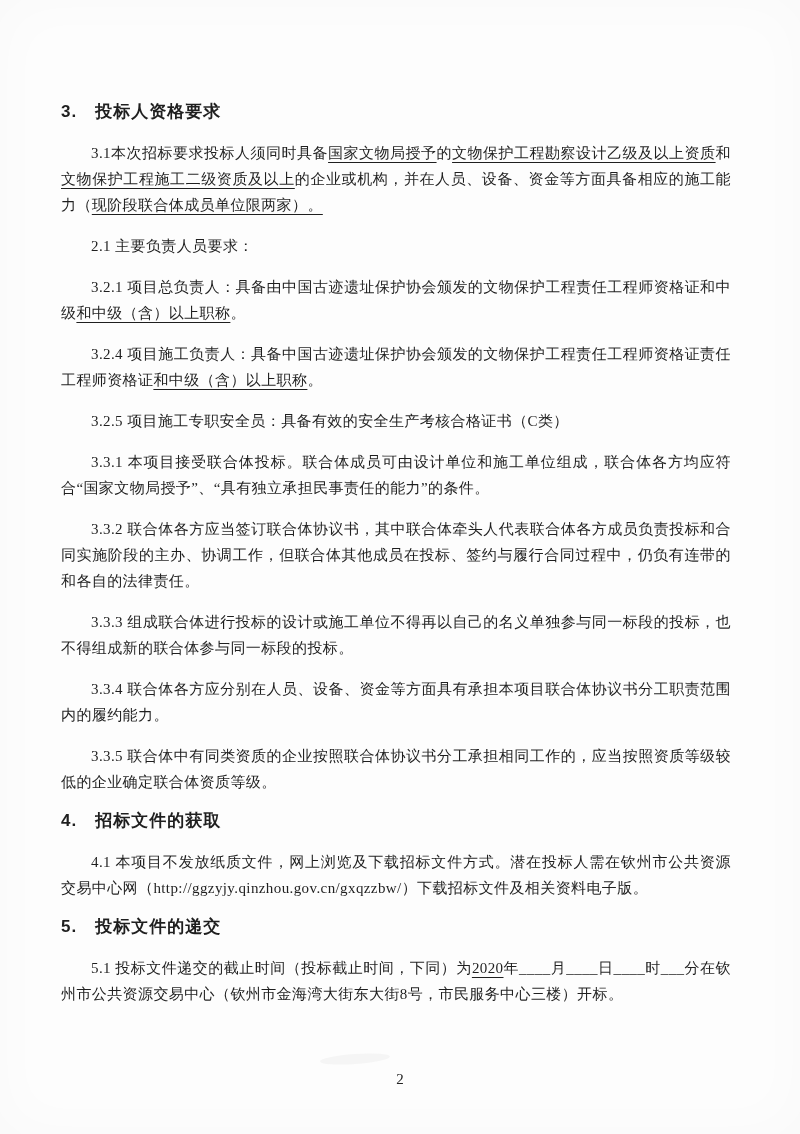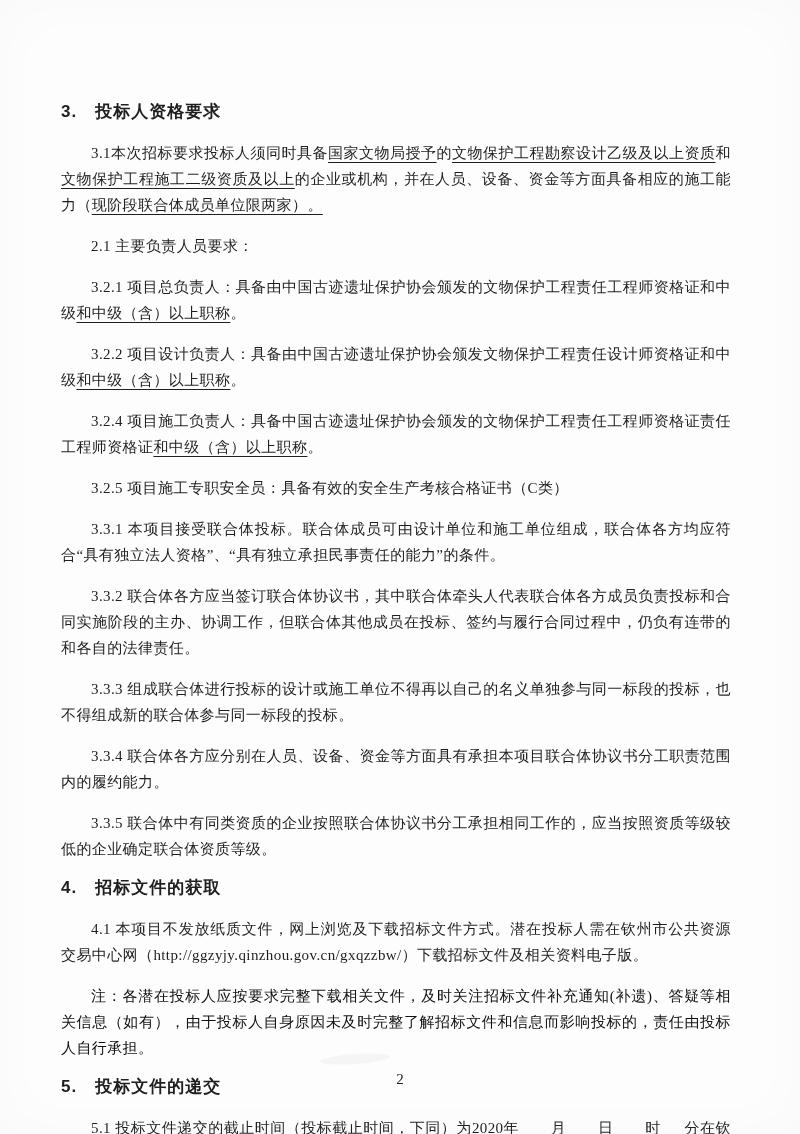--- a/index.html
+++ b/index.html
@@ -62,29 +62,27 @@
 </style>
 </head>
 <body>
 
 <div class="page">
   <div class="content" id="doc-body">
       <h2 class="sec-heading"><span>3.　投标人资格要求</span></h2>
       <p class="para"><span>3.1本次招标要求投标人须同时具备</span><span class="u">国家文物局授予</span><span>的</span><span class="u">文物保护工程勘察设计乙级及以上资质</span><span>和</span><span class="u">文物保护工程施工二级资质及以上</span><span>的企业或机构，并在人员、设备、资金等方面具备相应的施工能力（</span><span class="u">现阶段联合体成员单位限两家）。</span></p>
       <p class="para"><span>2.1 主要负责人员要求：</span></p>
       <p class="para"><span>3.2.1 项目总负责人：具备由中国古迹遗址保护协会颁发的文物保护工程责任工程师资格证和中级</span><span class="u">和中级（含）以上职称</span><span>。</span></p>
-      <p class="para"><span>3.2.2 项目设计负责人：具备由中国古迹遗址保护协会颁发文物保护工程责任设计师资格证和中级</span><span class="u">和中级（含）以上职称</span><span>。</span></p>
       <p class="para"><span>3.2.4 项目施工负责人：具备中国古迹遗址保护协会颁发的文物保护工程责任工程师资格证责任工程师资格证</span><span class="u">和中级（含）以上职称</span><span>。</span></p>
       <p class="para"><span>3.2.5 项目施工专职安全员：具备有效的安全生产考核合格证书（C类）</span></p>
-      <p class="para"><span>3.3.1 本项目接受联合体投标。联合体成员可由设计单位和施工单位组成，联合体各方均应符合“具有独立法人资格”、“具有独立承担民事责任的能力”的条件。</span></p>
+      <p class="para"><span>3.3.1 本项目接受联合体投标。联合体成员可由设计单位和施工单位组成，联合体各方均应符合“国家文物局授予”、“具有独立承担民事责任的能力”的条件。</span></p>
       <p class="para"><span>3.3.2 联合体各方应当签订联合体协议书，其中联合体牵头人代表联合体各方成员负责投标和合同实施阶段的主办、协调工作，但联合体其他成员在投标、签约与履行合同过程中，仍负有连带的和各自的法律责任。</span></p>
       <p class="para"><span>3.3.3 组成联合体进行投标的设计或施工单位不得再以自己的名义单独参与同一标段的投标，也不得组成新的联合体参与同一标段的投标。</span></p>
       <p class="para"><span>3.3.4 联合体各方应分别在人员、设备、资金等方面具有承担本项目联合体协议书分工职责范围内的履约能力。</span></p>
       <p class="para"><span>3.3.5 联合体中有同类资质的企业按照联合体协议书分工承担相同工作的，应当按照资质等级较低的企业确定联合体资质等级。</span></p>
       <h2 class="sec-heading"><span>4.　招标文件的获取</span></h2>
       <p class="para"><span>4.1 本项目不发放纸质文件，网上浏览及下载招标文件方式。潜在投标人需在钦州市公共资源交易中心网（http://ggzyjy.qinzhou.gov.cn/gxqzzbw/）下载招标文件及相关资料电子版。</span></p>
-      <p class="para note"><span>注：各潜在投标人应按要求完整下载相关文件，及时关注招标文件补充通知(补遗)、答疑等相关信息（如有），由于投标人自身原因未及时完整了解招标文件和信息而影响投标的，责任由投标人自行承担。</span></p>
       <h2 class="sec-heading"><span>5.　投标文件的递交</span></h2>
       <p class="para"><span>5.1 投标文件递交的截止时间（投标截止时间，下同）为</span><span class="u">2020</span><span>年____月____日____时___分在钦州市公共资源交易中心（钦州市金海湾大街东大街8号，市民服务中心三楼）开标。</span></p>
     </div>
   <div class="smudge"></div>
   <div class="footer">2</div>
 </div>
 
 </body></html>

